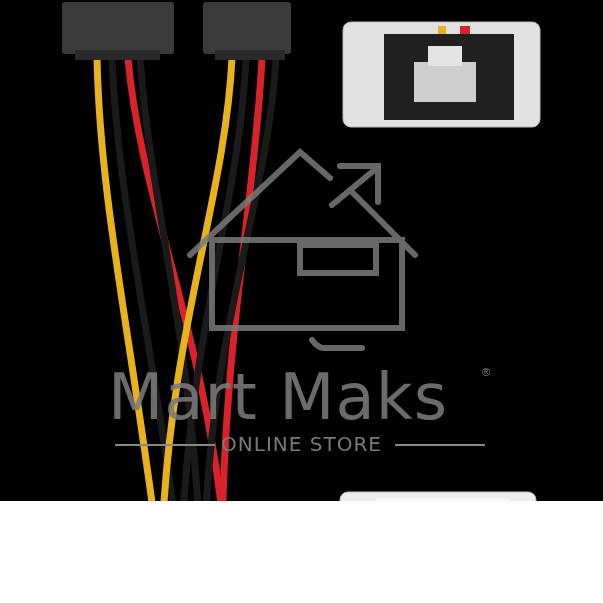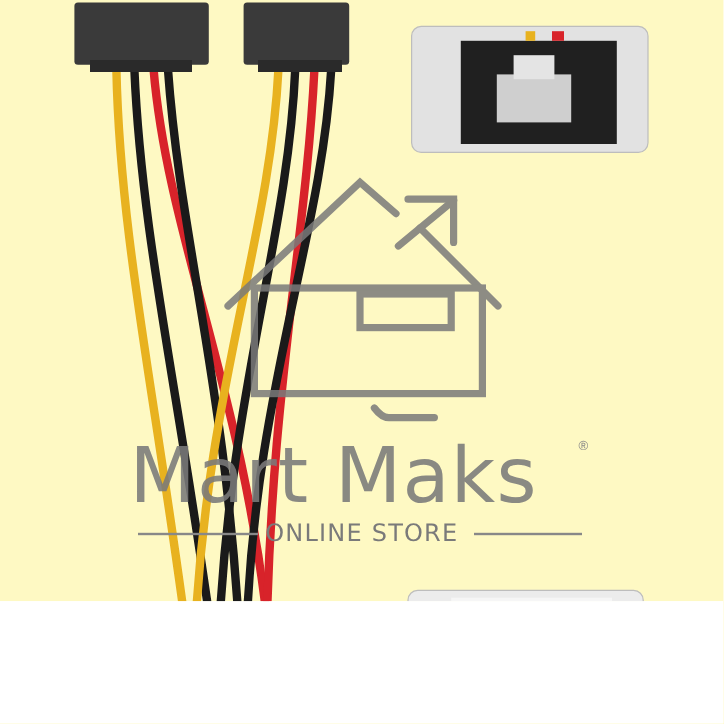--- a/index.html
+++ b/index.html
@@ -1,16 +1,16 @@
 <!DOCTYPE html>
 <html><head>
 <meta charset="utf-8">
 <style>
   html,body{margin:0;padding:0;background:#fff;}
-  #stage{position:relative;width:603px;height:501px;overflow:hidden;background:#fef9c3;font-family:"Liberation Sans",sans-serif;}
+  #stage{position:relative;width:603px;height:501px;overflow:hidden;background:#000000;font-family:"Liberation Sans",sans-serif;}
   svg{position:absolute;left:0;top:0;}
   .brand{position:absolute;left:108px;top:360px;font-size:64px;color:#7a7a7a;opacity:.88;letter-spacing:1px;font-family:"DejaVu Sans",sans-serif;}
   .reg{position:absolute;left:482px;top:366px;font-size:11px;color:#888;}
   .tag{position:absolute;left:0;width:603px;top:432px;text-align:center;font-size:20px;color:#7a7a7a;letter-spacing:1px;font-family:"DejaVu Sans",sans-serif;}
   .line{position:absolute;top:444px;height:2px;background:#888;}
 </style>
 </head>
 <body>
 
 <div id="stage">

